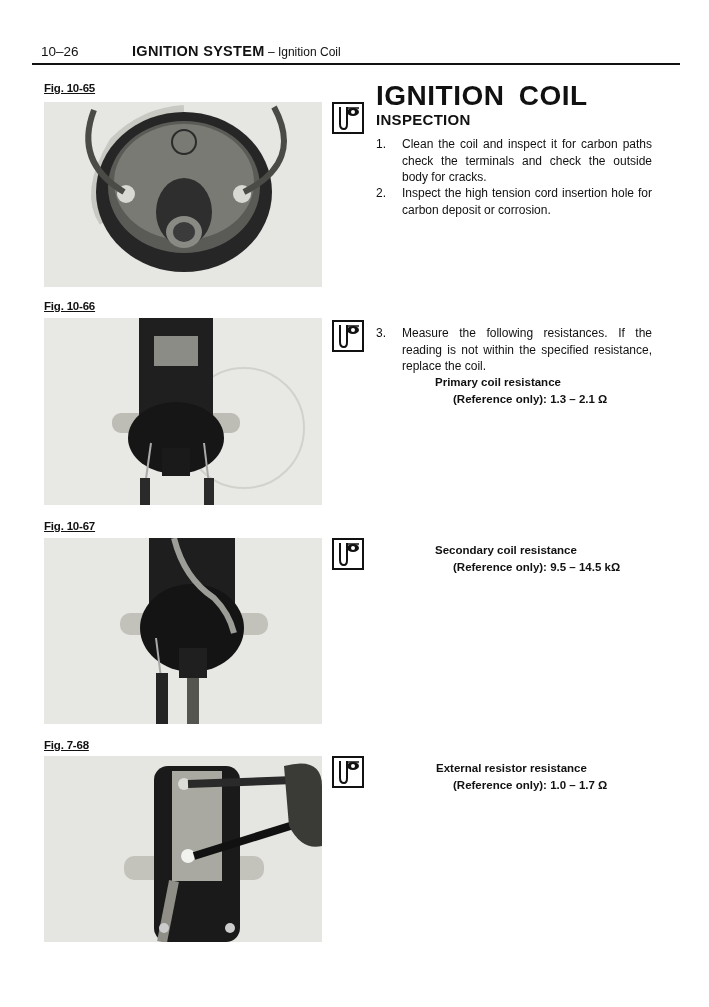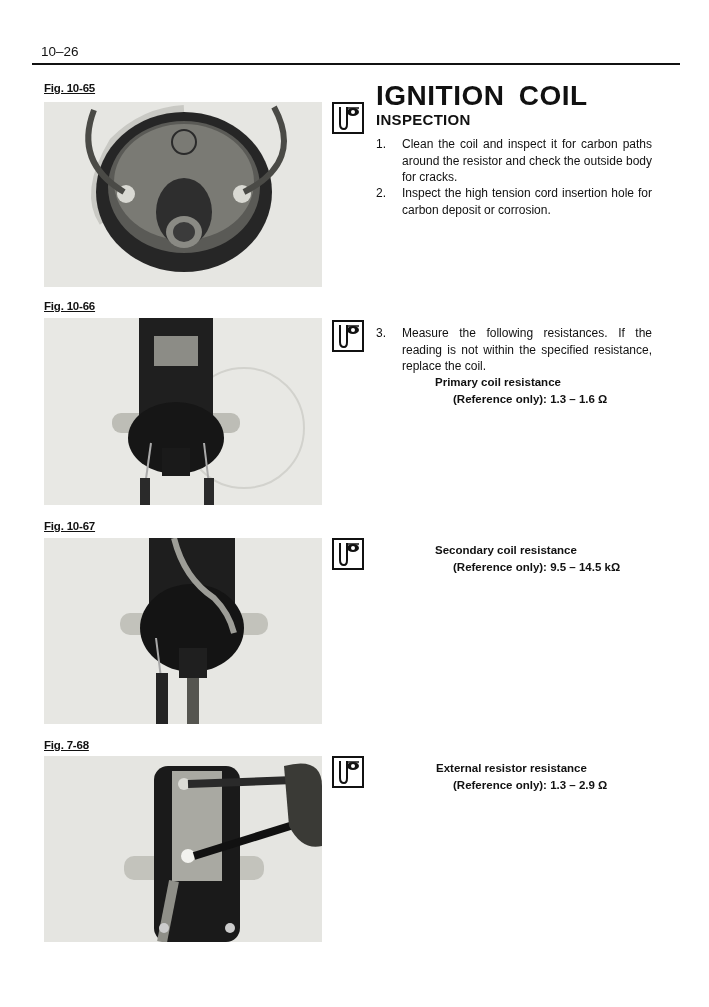--- a/index.html
+++ b/index.html
@@ -25,20 +25,21 @@
     .item { position: absolute; left: 376px; width: 276px; font-size: 12px; line-height: 16.5px; }
     .item .num { position: absolute; left: 0; top: 0; }
     .item .txt { margin-left: 26px; text-align: justify; display: block; }
     .spec { position: absolute; font-size: 11.5px; font-weight: bold; white-space: nowrap; }
   </style>
 </head>
 <body>
 
 <div class="header">
   <span class="page-num">10–26</span>
+  <span class="section"><span>IGNITION SYSTEM</span><span class="sub"> – Ignition Coil</span></span>
 </div>
 <div class="rule"></div>
 
 <div class="fig-label" style="top:82px">Fig. 10-65</div>
 <div class="photo" style="top:102px;height:185px">
   <svg width="278" height="185" viewBox="0 0 278 185">
     <rect width="278" height="185" fill="#e6e6e2"></rect>
     <path d="M60 120 Q40 90 70 40 Q100 10 140 8" stroke="#c9c9c4" stroke-width="10" fill="none"></path>
     <ellipse cx="140" cy="90" rx="88" ry="80" fill="#262626"></ellipse>
     <ellipse cx="140" cy="85" rx="76" ry="66" fill="#5a5a56"></ellipse>
@@ -59,21 +60,21 @@
       <ellipse cx="18" cy="7" rx="6" ry="4" fill="#111"></ellipse>
       <circle cx="18" cy="7" r="2" fill="#fff"></circle>
       <line x1="12" y1="3" x2="24" y2="3" stroke="#111" stroke-width="1.5"></line>
     </svg>
 </div>
 
 <div class="title">IGNITION  COIL</div>
 <div class="subtitle">INSPECTION</div>
 <div class="item" style="top:136px">
   <span class="num">1.</span>
-  <span class="txt">Clean the coil and inspect it for carbon paths around the resistor and check the outside body for cracks.</span>
+  <span class="txt">Clean the coil and inspect it for carbon paths check the terminals and check the outside body for cracks.</span>
 </div>
 <div class="item" style="top:185px">
   <span class="num">2.</span>
   <span class="txt">Inspect the high tension cord insertion hole for carbon deposit or corrosion.</span>
 </div>
 
 <div class="fig-label" style="top:300px">Fig. 10-66</div>
 <div class="photo" style="top:318px;height:187px">
   <svg width="278" height="187" viewBox="0 0 278 187">
     <rect width="278" height="187" fill="#e8e8e4"></rect>
@@ -95,21 +96,21 @@
       <ellipse cx="18" cy="7" rx="6" ry="4" fill="#111"></ellipse>
       <circle cx="18" cy="7" r="2" fill="#fff"></circle>
       <line x1="12" y1="3" x2="24" y2="3" stroke="#111" stroke-width="1.5"></line>
     </svg>
 </div>
 <div class="item" style="top:325px">
   <span class="num">3.</span>
   <span class="txt">Measure the following resistances. If the reading is not within the specified resistance, replace the coil.</span>
 </div>
 <div class="spec" style="left:435px;top:376px">Primary coil resistance</div>
-<div class="spec" style="left:453px;top:393px">(Reference only):  1.3 – 1.6 Ω</div>
+<div class="spec" style="left:453px;top:393px">(Reference only):  1.3 – 2.1 Ω</div>
 
 <div class="fig-label" style="top:520px">Fig. 10-67</div>
 <div class="photo" style="top:538px;height:186px">
   <svg width="278" height="186" viewBox="0 0 278 186">
     <rect width="278" height="186" fill="#e7e7e3"></rect>
     <rect x="76" y="75" width="148" height="22" rx="10" fill="#c2c2bb"></rect>
     <rect x="105" y="0" width="86" height="80" fill="#1e1e1e"></rect>
     <ellipse cx="148" cy="90" rx="52" ry="44" fill="#141414"></ellipse>
     <rect x="135" y="110" width="28" height="30" fill="#1f1f1f"></rect>
     <path d="M130 0 Q140 40 170 60 Q185 75 190 95" stroke="#9d9d97" stroke-width="6" fill="none"></path>
@@ -148,13 +149,13 @@
 </div>
 <div class="icon-box" style="top:756px">
   <svg width="26" height="26" viewBox="0 0 26 26">
       <path d="M5 2 V19 Q5 24 9 24 Q12 24 12 19 V2" stroke="#111" stroke-width="2" fill="none"></path>
       <ellipse cx="18" cy="7" rx="6" ry="4" fill="#111"></ellipse>
       <circle cx="18" cy="7" r="2" fill="#fff"></circle>
       <line x1="12" y1="3" x2="24" y2="3" stroke="#111" stroke-width="1.5"></line>
     </svg>
 </div>
 <div class="spec" style="left:436px;top:762px">External resistor resistance</div>
-<div class="spec" style="left:453px;top:779px">(Reference only):  1.3 – 2.9 Ω</div>
+<div class="spec" style="left:453px;top:779px">(Reference only):  1.0 – 1.7 Ω</div>
 
 </body></html>

